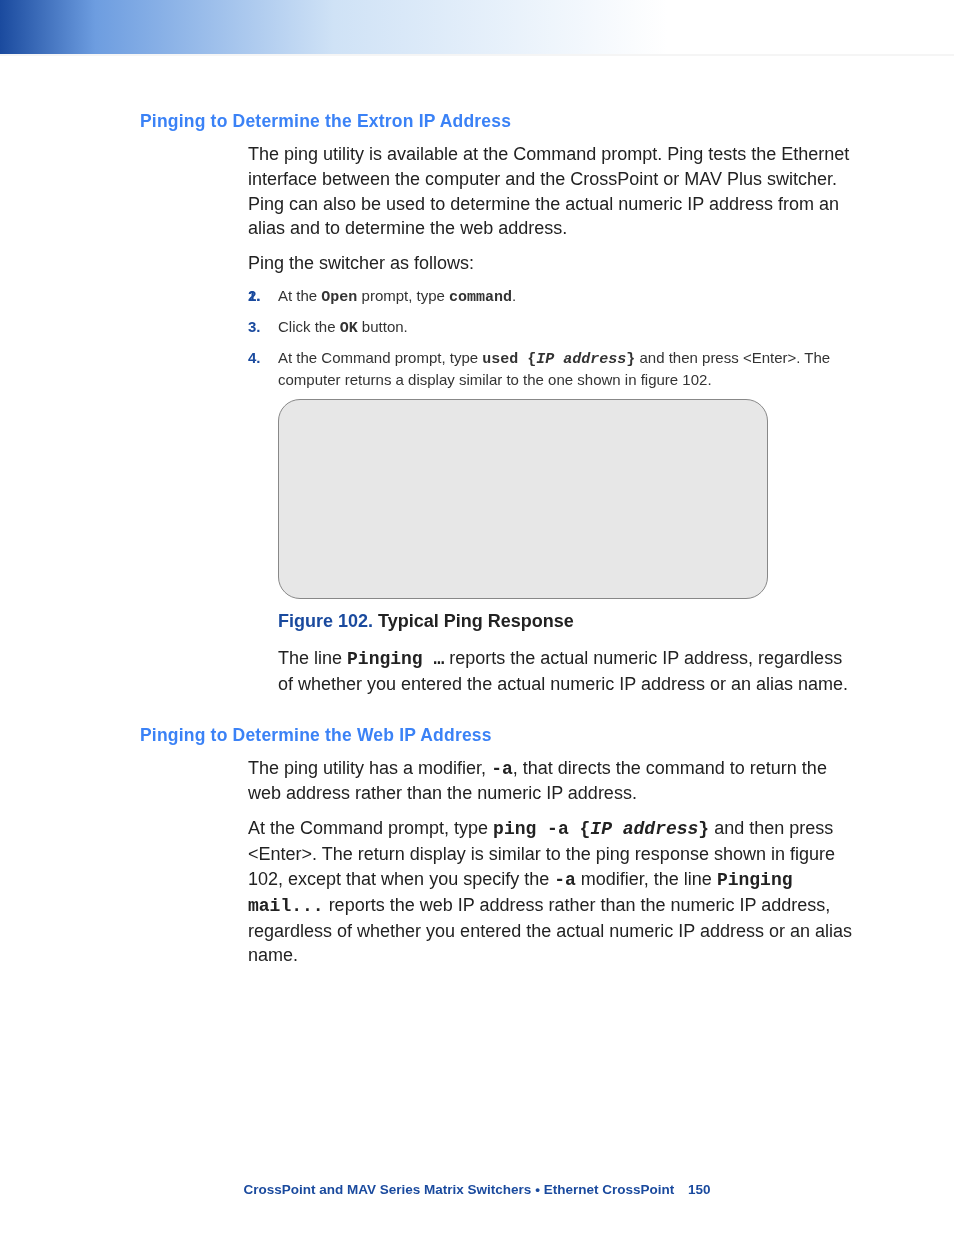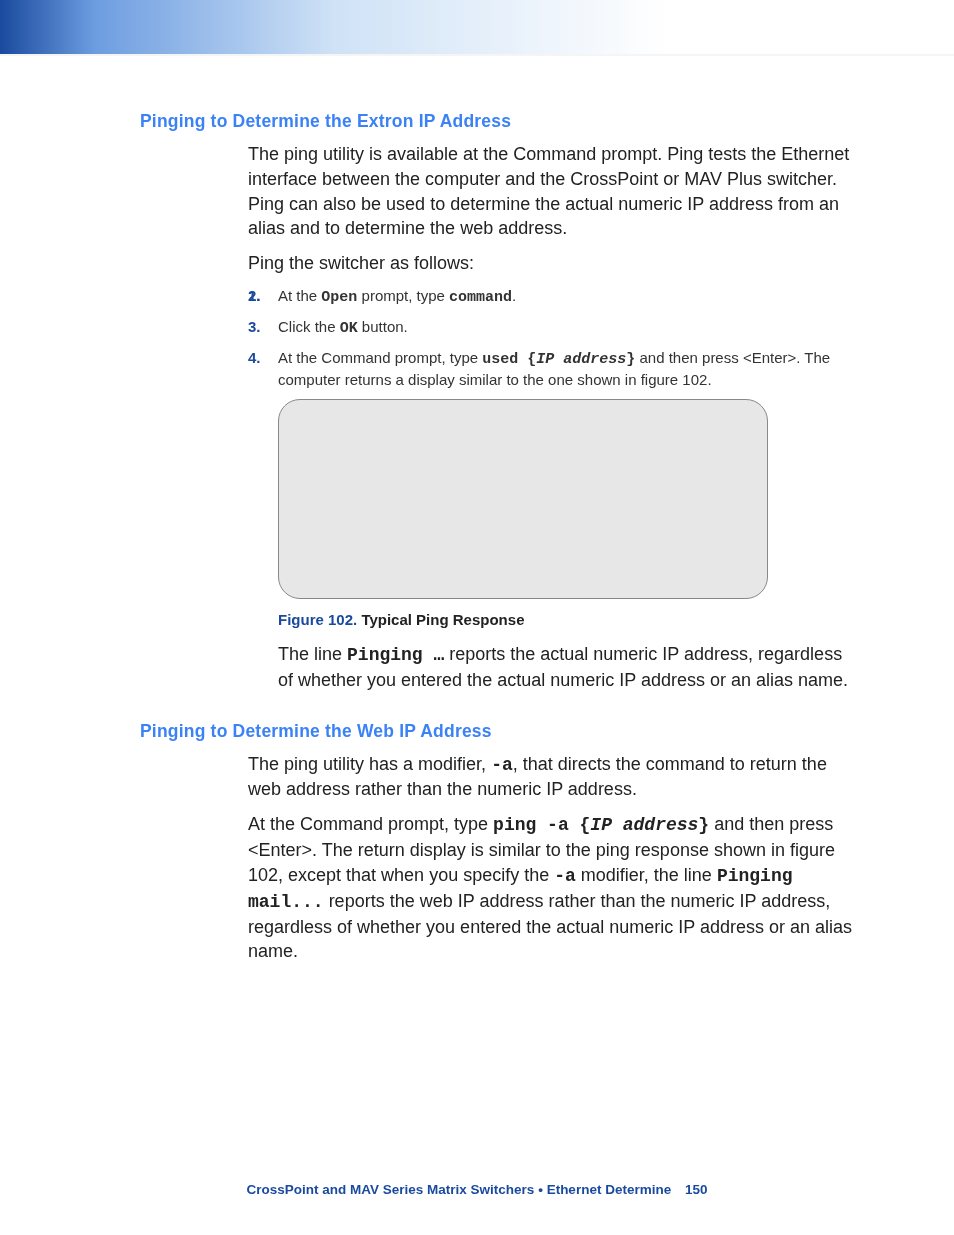--- a/index.html
+++ b/index.html
@@ -9,21 +9,21 @@
   .page { padding: 55px 98px 0 140px; }
   .section-heading { color: #3b82f6; font-weight: 700; font-size: 17.5px; letter-spacing: .2px; margin-bottom: 10px; }
   .body-col { margin-left: 108px; }
   p { font-size: 18px; line-height: 1.38; color: #222; margin-bottom: 10px; }
   ol.steps { list-style: none; margin: 4px 0 8px 0; }
   ol.steps > li { position: relative; padding-left: 30px; font-size: 15px; line-height: 1.38; margin-bottom: 8px; }
   ol.steps > li .num { position: absolute; left: 0; top: 0; color: #1a4a9e; font-weight: 700; }
   .mono { font-family: "Courier New", Courier, monospace; font-weight: 700; }
   .mono-it { font-family: "Courier New", Courier, monospace; font-weight: 700; font-style: italic; }
   .figure-box { width: 490px; height: 200px; margin: 6px 0 12px 30px; border: 1.5px solid #888; border-radius: 22px; background: #e7e7e7; }
-  .figure-caption { margin-left: 30px; font-size: 15px; margin-bottom: 14px; }
+  .figure-caption { margin-left: 30px; font-size: 18px; margin-bottom: 14px; }
   .figure-caption .fig-label { color: #1a4a9e; font-weight: 700; }
   .figure-caption .fig-title { color: #222; font-weight: 700; }
   .para-indent { margin-left: 30px; }
   .footer { position: absolute; bottom: 38px; left: 0; right: 0; text-align: center; font-size: 13.5px; color: #1a4a9e; font-weight: 700; }
   .footer .pagenum { margin-left: 10px; }
   .sep { color: #1a4a9e; }
 </style>
 </head>
 <body>
 
@@ -80,15 +80,15 @@
     <p>
       <span>At the Command prompt, type </span><span class="mono">ping -a {</span><span class="mono-it">IP address</span><span class="mono">}</span><span> and then press &lt;Enter&gt;. The return display is similar to the ping response shown in figure 102, except that when you specify the </span><span class="mono">-a</span><span> modifier, the line </span><span class="mono">Pinging mail...</span><span> reports the web IP address rather than the numeric IP address, regardless of whether you entered the actual numeric IP address or an alias name.</span>
     </p>
   </div>
 
 </div>
 
 <div class="footer">
   <span>CrossPoint and MAV Series Matrix Switchers</span>
   <span class="sep"> <span>•</span> </span>
-  <span>Ethernet Determine</span>
+  <span>Ethernet CrossPoint</span>
   <span class="pagenum">150</span>
 </div>
 
 </body></html>

